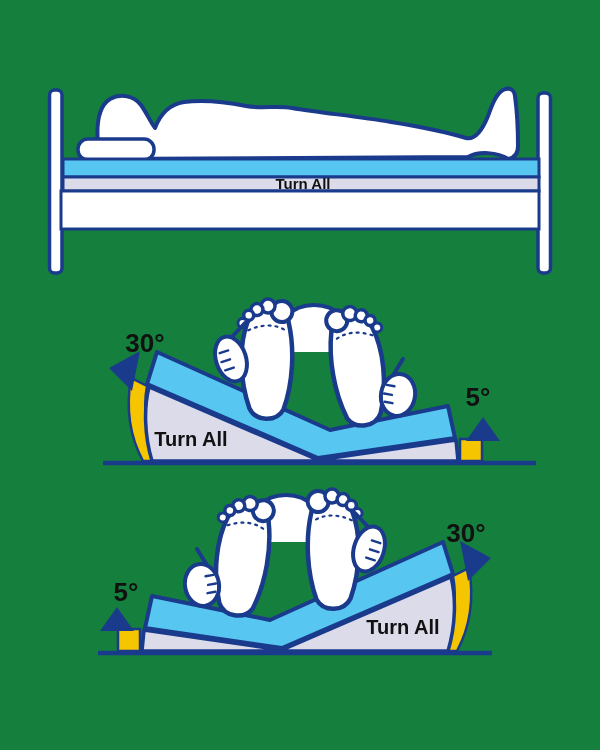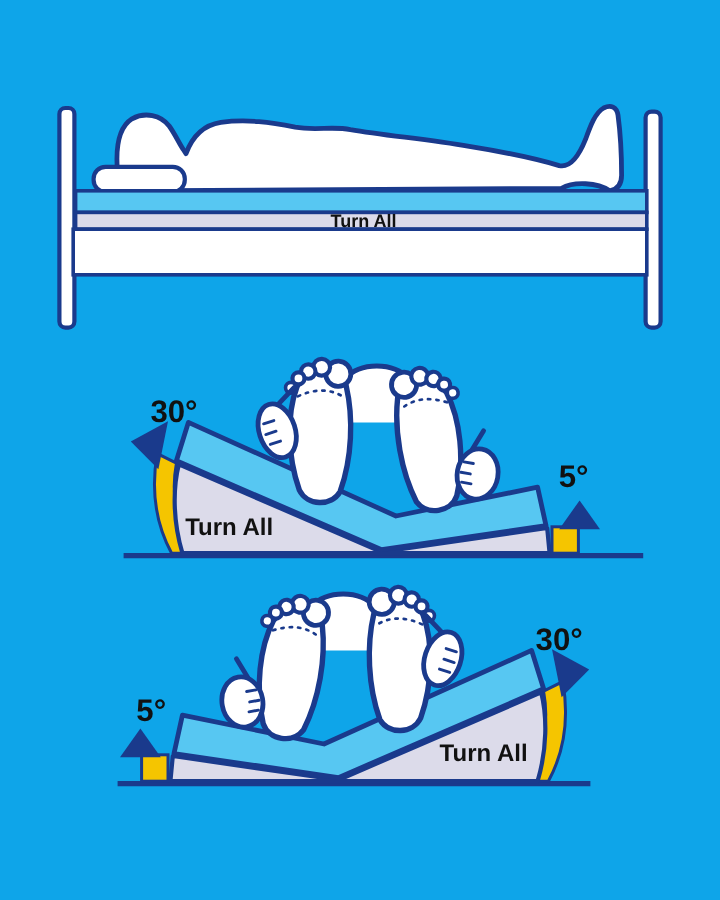--- a/index.html
+++ b/index.html
@@ -1,16 +1,16 @@
 <!DOCTYPE html>
 <html style="--outline-navy: #1a3a8c; --mattress-cyan: #57c7f2; --layer-lavender: #dcdbea; --accent-yellow: #f5c500; --label-black: #111111;"><head>
 <meta charset="utf-8">
 <style>
   html,body{margin:0;padding:0;background:#ffffff;}
-  .canvas{width:600px;height:750px;position:relative;background:#0ea5e9;overflow:hidden;}
+  .canvas{width:600px;height:750px;position:relative;background:#15803d;overflow:hidden;}
   svg{display:block;}
   .stroke-navy{stroke:var(--outline-navy,#1a3a8c);}
   .fill-none{fill:none;}
   .fill-white{fill:#ffffff;}
   .fill-cyan{fill:var(--mattress-cyan,#57c7f2);}
   .fill-lav{fill:var(--layer-lavender,#dcdbea);}
   .fill-yellow{fill:var(--accent-yellow,#f5c500);}
   .fill-navy{fill:var(--outline-navy,#1a3a8c);}
   .label{font-family:"Liberation Sans",sans-serif;font-weight:bold;fill:var(--label-black,#111111);}
 </style>

